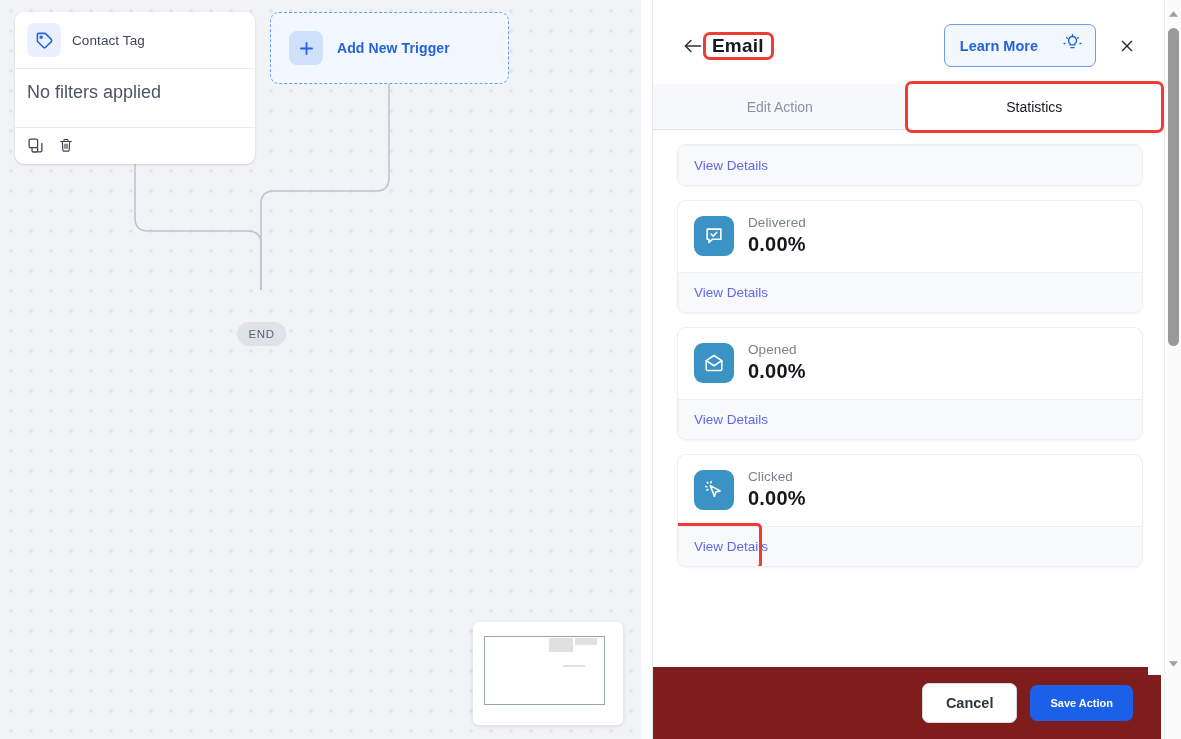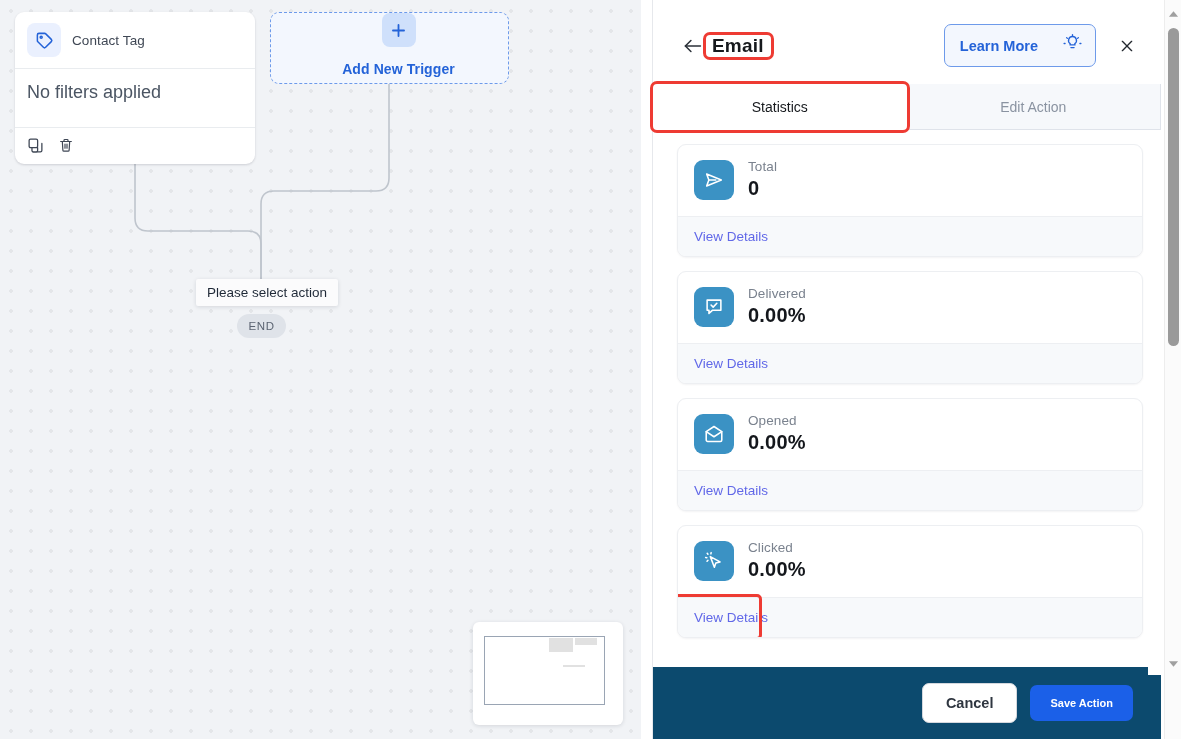--- a/index.html
+++ b/index.html
@@ -45,41 +45,40 @@
 
   
   #node-add-trigger {
     position: absolute; left: 270px; top: 12px;
     width: 239px; height: 72px;
     border: 1.6px dashed #6d9aea;
     border-radius: 9px;
     background: #f3f7fe;
     display: flex; align-items: center; gap: 14px;
     padding-left: 18px;
-    flex-direction: column;
   }
   .plus-box {
     width: 34px; height: 34px; border-radius: 8px; background: #cfe0fb;
     display: flex; align-items: center; justify-content: center; flex: none;
   }
   .plus-box svg { display: block; }
   #add-trigger-label { font-size: 14px; color: #2463d8; font-weight: 600; letter-spacing: .1px; }
 
   
   #tooltip-select-action {
     position: absolute; left: 196px; top: 279px;
     background: #fbfbfc;
     padding: 6px 11px;
     font-size: 13.5px; color: #1f2937;
     box-shadow: 0 1px 4px rgba(16,24,40,.13);
     border-radius: 2px;
     white-space: nowrap;
   }
   #node-end {
-    position: absolute; left: 237px; top: 314px;
+    position: absolute; left: 237px; top: 322px;
     width: 49px; height: 24px; border-radius: 12px;
     background: #dfe3e9; color: #5b6472;
     font-size: 11.5px; letter-spacing: .6px;
     display: flex; align-items: center; justify-content: center;
   }
 
   
   #minimap {
     position: absolute; left: 473px; top: 622px;
     width: 150px; height: 103px;
@@ -176,21 +175,21 @@
 
   
   #panel-scrollbar {
     position: absolute; right: 0; top: 134px; width: 13px; height: 541px;
     background: #ffffff;
   }
 
   
   #panel-footer {
     flex: none; display: flex; justify-content: flex-end; align-items: center;
-    gap: 13px; padding: 0 28px 0 0; height: 72px; background: #0c4a6e;
+    gap: 13px; padding: 0 28px 0 0; height: 72px; background: #7f1d1d;
   }
   #cancel-btn {
     border: 1px solid #d4d8de; background: #fff; color: #2f3640;
     font-size: 14.5px; font-weight: 600; padding: 11px 23px;
     border-radius: 7px; cursor: pointer; font-family: inherit;
   }
   #save-action-btn {
     border: none; background: #1b60e8; color: #fff;
     font-size: 11px; font-weight: 700; padding: 12px 20px;
     border-radius: 7px; cursor: pointer; font-family: inherit;
@@ -258,21 +257,20 @@
 
     <div id="node-add-trigger">
       <span class="plus-box">
         <svg width="19" height="19" viewBox="0 0 24 24" fill="none" stroke="#2463d8" stroke-width="2.3" stroke-linecap="round">
           <path d="M12 5v14M5 12h14"></path>
         </svg>
       </span>
       <span id="add-trigger-label">Add New Trigger</span>
     </div>
 
-    <div id="tooltip-select-action">Please select action</div>
 
     <div id="node-end">END</div>
 
     <div id="minimap">
       <div id="minimap-viewport">
         <div class="mm-node" style="left:64px;top:1px;width:24px;height:14px;"></div>
         <div class="mm-node" style="left:90px;top:1px;width:22px;height:7px;"></div>
         <div class="mm-node" style="left:78px;top:28px;width:22px;height:2px;"></div>
       </div>
     </div>
@@ -304,39 +302,27 @@
         </span>
         <span id="close-btn">
           <svg width="16" height="16" viewBox="0 0 24 24" fill="none" stroke="#23282f" stroke-width="2" stroke-linecap="round">
             <path d="M5 5l14 14M19 5L5 19"></path>
           </svg>
         </span>
       </div>
     </div>
 
     <div id="tabs">
+      <div class="tab inactive">Edit Action</div>
       <div class="tab active">Statistics</div>
-      <div class="tab inactive">Edit Action</div>
     </div>
 
     <div id="cards-scroll">
 
       <div class="stat-card">
-        <div class="card-main">
-          <span class="stat-icon">
-            <svg width="22" height="22" viewBox="0 0 24 24" fill="none" stroke="#fff" stroke-width="1.7" stroke-linecap="round" stroke-linejoin="round">
-              <path d="M4 5.5 20 12 4 18.5 6.4 12z"></path>
-                <path d="M6.4 12H14"></path>
-            </svg>
-          </span>
-          <span>
-            <div class="stat-label">Total</div>
-            <div class="stat-value">0</div>
-          </span>
-        </div>
         <div class="card-foot">
           <span class="view-details">View Details</span>
         </div>
       </div>
 
       <div class="stat-card">
         <div class="card-main">
           <span class="stat-icon">
             <svg width="22" height="22" viewBox="0 0 24 24" fill="none" stroke="#fff" stroke-width="1.7" stroke-linecap="round" stroke-linejoin="round">
               <path d="M4.5 4.5h15v11h-9l-4 3.5v-3.5h-2z"></path>

